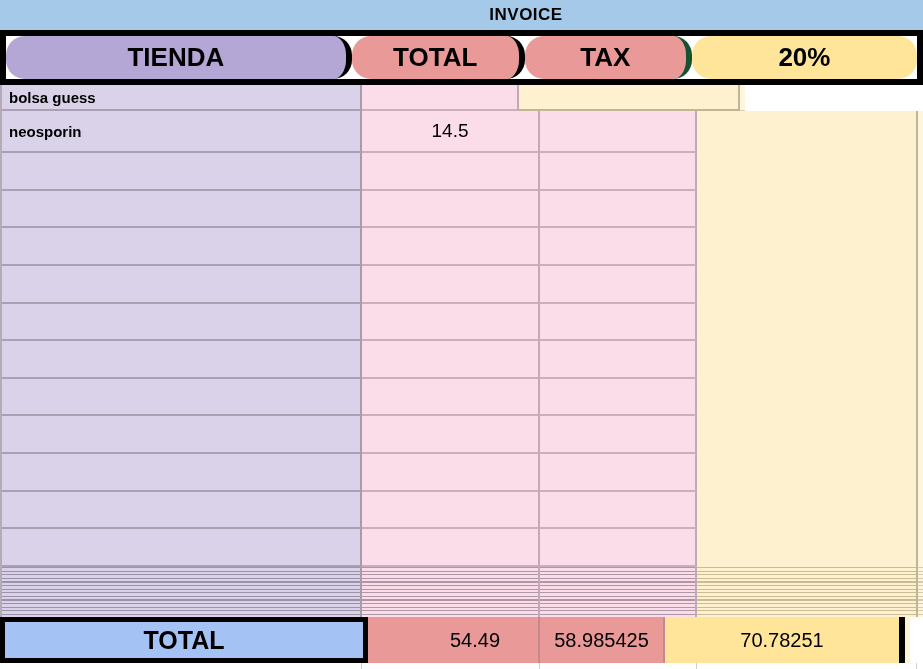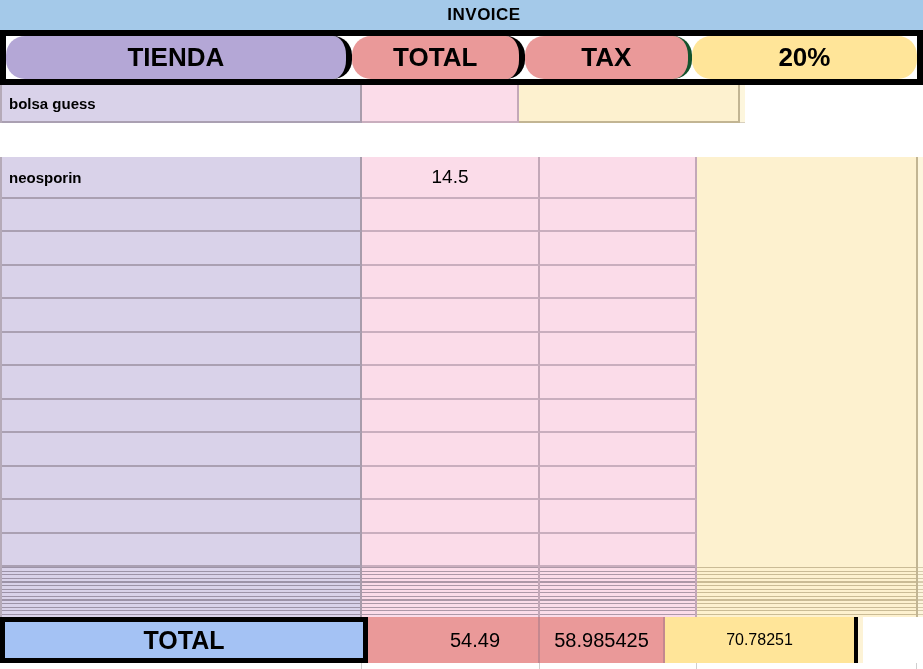--- a/index.html
+++ b/index.html
@@ -4,36 +4,36 @@
 <style>
   html,body{margin:0;padding:0;background:#fff;}
   .sheet{
     position:relative;width:923px;height:669px;overflow:hidden;
     font-family:"Liberation Sans",sans-serif;color:#000;background:#fff;
     display:flex;flex-direction:column;
   }
   
   .top-bar{flex:none;height:30px;background:var(--top-bar-bg,#a4c9e9);position:relative;}
   .invoice-title{
-    position:absolute;top:5px;left:484px;transform:translateX(-50%);
+    position:absolute;top:5px;left:526px;transform:translateX(-50%);
     font-weight:bold;font-size:17px;letter-spacing:.5px;white-space:nowrap;
   }
   
   .header-row{flex:none;height:55px;display:flex;box-sizing:border-box;border:6px solid #000;}
   .h-cell{box-sizing:border-box;display:flex;align-items:center;justify-content:center;
     font-weight:bold;font-size:26px;white-space:nowrap;border-radius:19px;}
   .h1{width:356px;border-right:6px solid #000;background:var(--header-tienda-bg,#b4a7d6);}
   .h2{width:178px;border-right:6px solid #000;background:var(--header-money-bg,#ea9999);}
-  .h3{width:172px;border-right:4px solid #14532d;background:var(--header-money-bg,#ea9999);}
+  .h3{width:172px;border-right:6px solid #14532d;background:var(--header-money-bg,#ea9999);}
   .h4{width:232px;background:var(--header-pct-bg,#ffe599);}
   
   .body{flex:none;height:482px;display:flex;flex-direction:column;}
   .row{display:flex;flex:1 1 0;min-height:0;border-left:2px solid #b5aab8;box-sizing:border-box;}
-  .row.r1{flex:none;height:38px;}
-  .row.r2{flex:none;height:42px;margin-top:34px;}
+  .row.r1{flex:none;height:26px;}
+  .row.r2{flex:none;height:42px;}
   .c{box-sizing:border-box;}
   .c1{width:360px;background:var(--body-tienda-bg,#d9d2e9);
       border-right:2px solid #a89cab;border-bottom:2px solid #aaa0b2;
       display:flex;align-items:center;padding-left:7px;font-weight:bold;font-size:15px;}
   .c2{width:178px;background:var(--body-money-bg,#fbdce9);
       border-right:2px solid #c3a8b8;border-bottom:2px solid #c9aebe;
       display:flex;align-items:center;justify-content:center;font-size:19px;}
   .c3{width:157px;background:var(--body-money-bg,#fbdce9);
       border-right:2px solid #c3a8b8;border-bottom:2px solid #c9aebe;
       display:flex;align-items:center;justify-content:center;font-size:19px;}
@@ -55,21 +55,21 @@
   .sq5{width:5px;background-color:#fdf6dd;
       background-image:repeating-linear-gradient(to bottom,
         rgba(140,122,80,.35) 0 1.2px, transparent 1.2px 3.6px);}
   
   .footer-row{flex:none;height:46px;display:flex;}
   .f-cell{box-sizing:border-box;display:flex;align-items:center;justify-content:center;}
   .f1{width:368px;border:5px solid #000;background:var(--footer-label-bg,#a4c2f4);
       font-weight:bold;font-size:25px;}
   .f2{width:172px;background:var(--footer-money-bg,#ea9999);border-right:2px solid #c4888f;font-size:20px;padding-left:44px;}
   .f3{width:125px;background:var(--footer-money-bg,#ea9999);border-right:2px solid #c4888f;font-size:20px;}
-  .f4{width:193px;background:var(--footer-pct-bg,#ffe599);border-right:4px solid #000000;font-size:16px;}
+  .f4{width:240px;background:var(--footer-pct-bg,#ffe599);border-right:6px solid #000000;font-size:20px;}
   .f5{width:5px;background:#fdf3d6;}
   
   .bottom-strip{flex:none;height:6px;display:flex;background:#fff;}
   .b{box-sizing:border-box;}
   .b1{width:362px;border-right:1px solid #cfcfcf;}
   .b2{width:178px;border-right:1px solid #cfcfcf;}
   .b3{width:157px;border-right:1px solid #cfcfcf;}
   .b4{width:220px;border-right:1px solid #cfcfcf;}
   .b5{width:5px;}
 </style>

